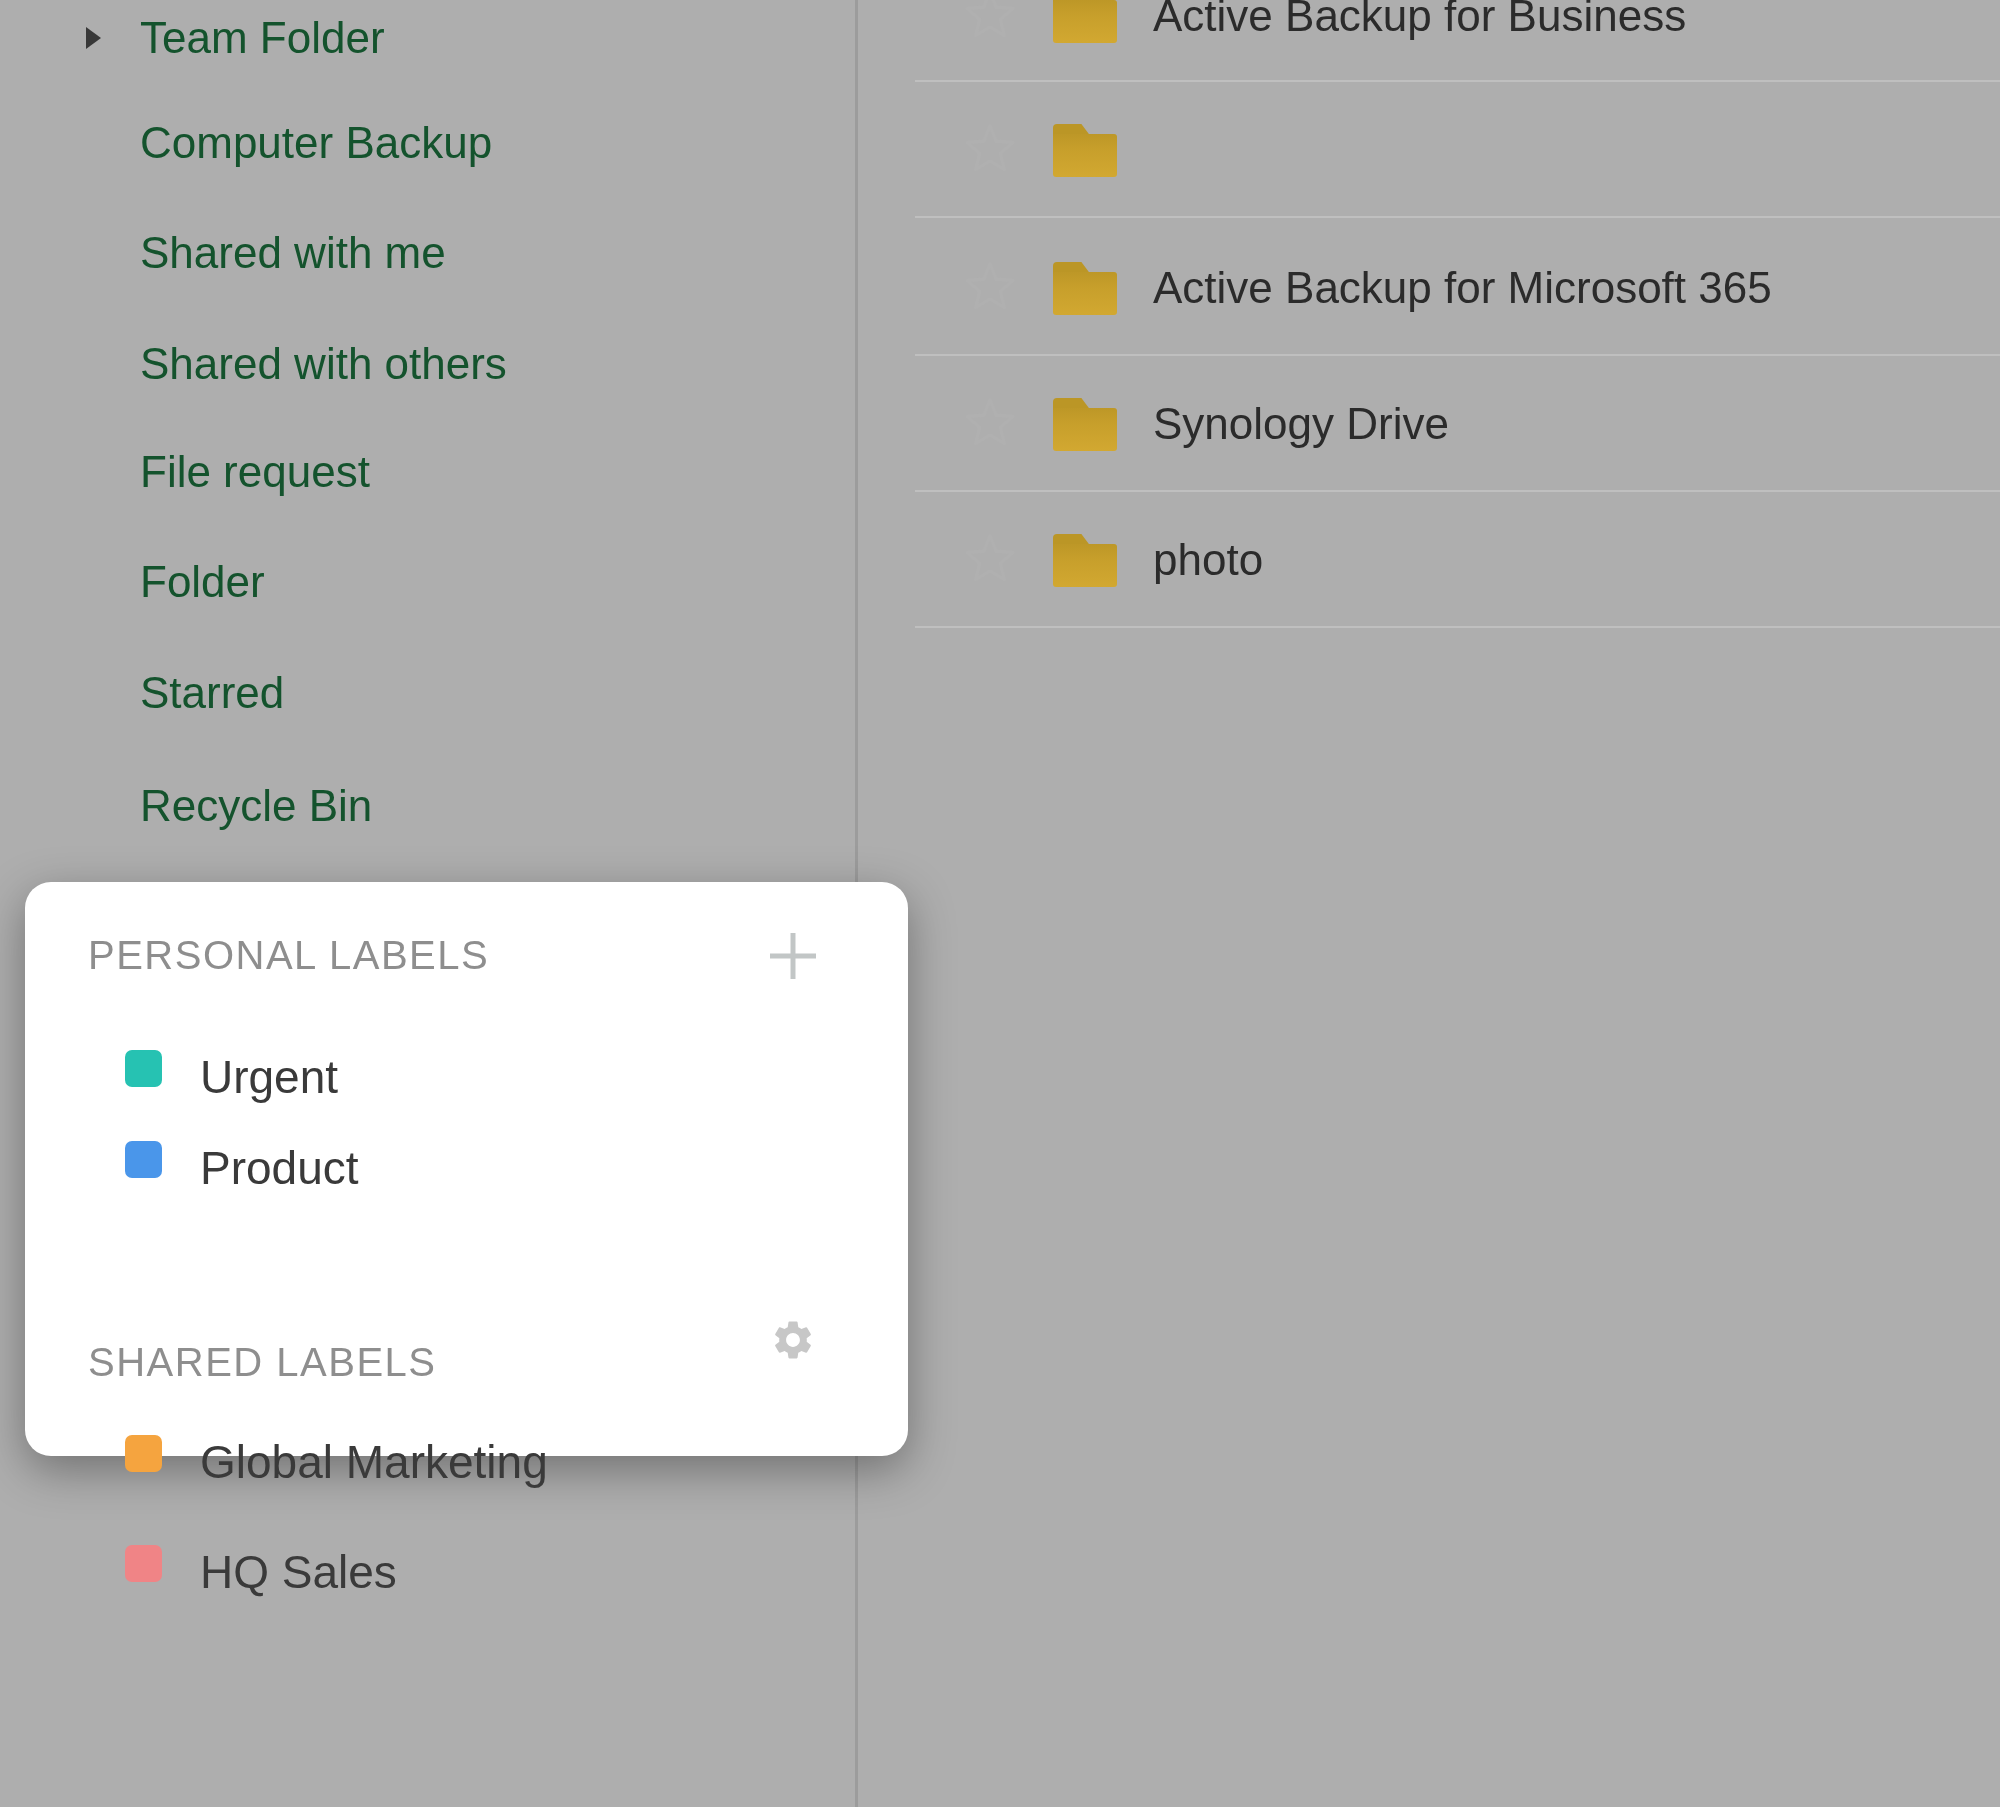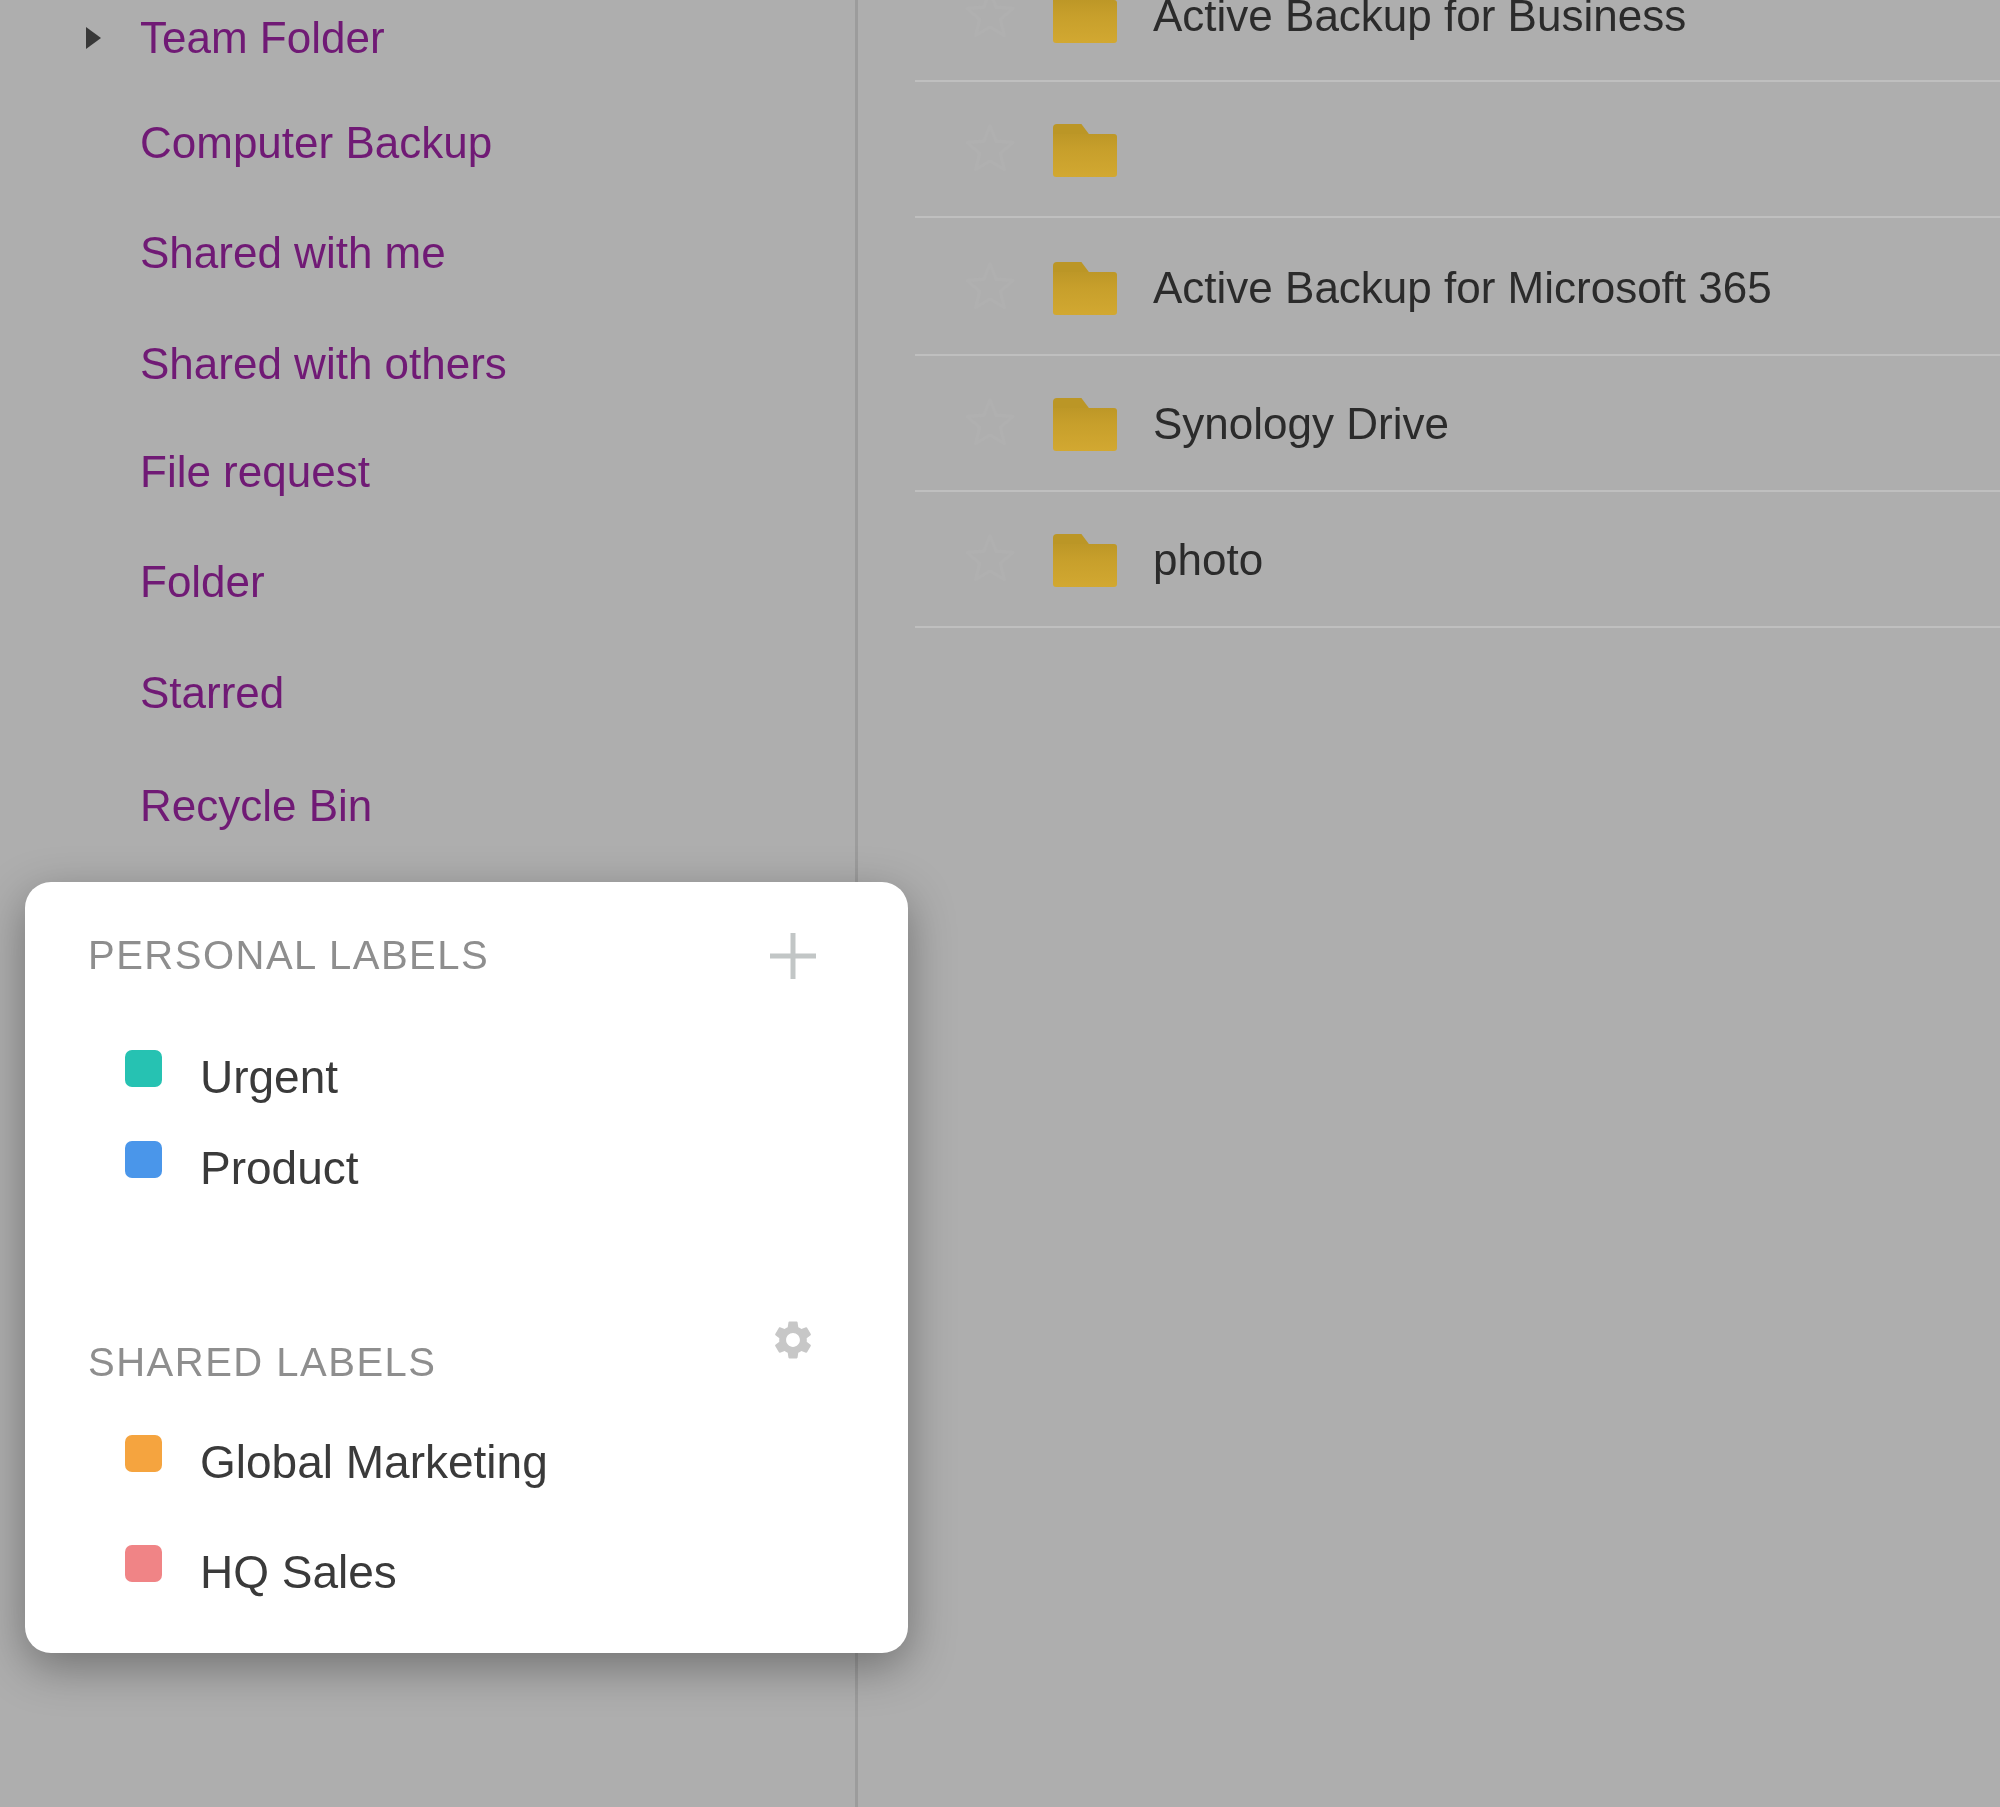--- a/index.html
+++ b/index.html
@@ -9,21 +9,21 @@
     background:#aeaeae;
     overflow:hidden;
     font-family:"Liberation Sans", sans-serif;
     -webkit-font-smoothing:antialiased;
   }
 
   
   .sidebar { position:absolute; left:0; top:0; width:855px; height:1807px; }
   .nav-item {
     position:absolute; left:140px; transform:translateY(-50%);
-    font-size:44px; color:#701a75; white-space:nowrap; cursor:pointer;
+    font-size:44px; color:#14532d; white-space:nowrap; cursor:pointer;
   }
   .expand-arrow {
     position:absolute; left:86px; top:38px; transform:translateY(-50%);
     width:0; height:0;
     border-left:15px solid #383838;
     border-top:11px solid transparent;
     border-bottom:11px solid transparent;
   }
   .v-divider {
     position:absolute; left:855px; top:0; width:3px; height:1807px;
@@ -54,21 +54,21 @@
   }
   .folder-icon::after {
     content:""; position:absolute; top:10px; left:0; width:64px; height:43px;
     background:linear-gradient(180deg,#bd9727 0%, #c79f2b 35%, #d2a831 100%);
     border-radius:2px 3px 3px 3px;
   }
   .file-name { margin-left:36px; font-size:44px; color:#2b2b2b; white-space:nowrap; }
 
   
   .labels-panel {
-    position:absolute; left:25px; top:882px; width:883px; height:771px;
+    position:absolute; left:25px; top:882px; width:883px; height:574px;
     background:#ffffff; border-radius:26px;
     box-shadow:0 14px 46px rgba(0,0,0,0.35);
     z-index:10;
   }
   .section-header {
     position:absolute; left:63px; transform:translateY(-50%);
     font-size:40px; color:#8e8e8e; letter-spacing:1.5px; white-space:nowrap;
   }
   .icon-btn {
     position:absolute; left:768px; transform:translate(-50%,-50%);

